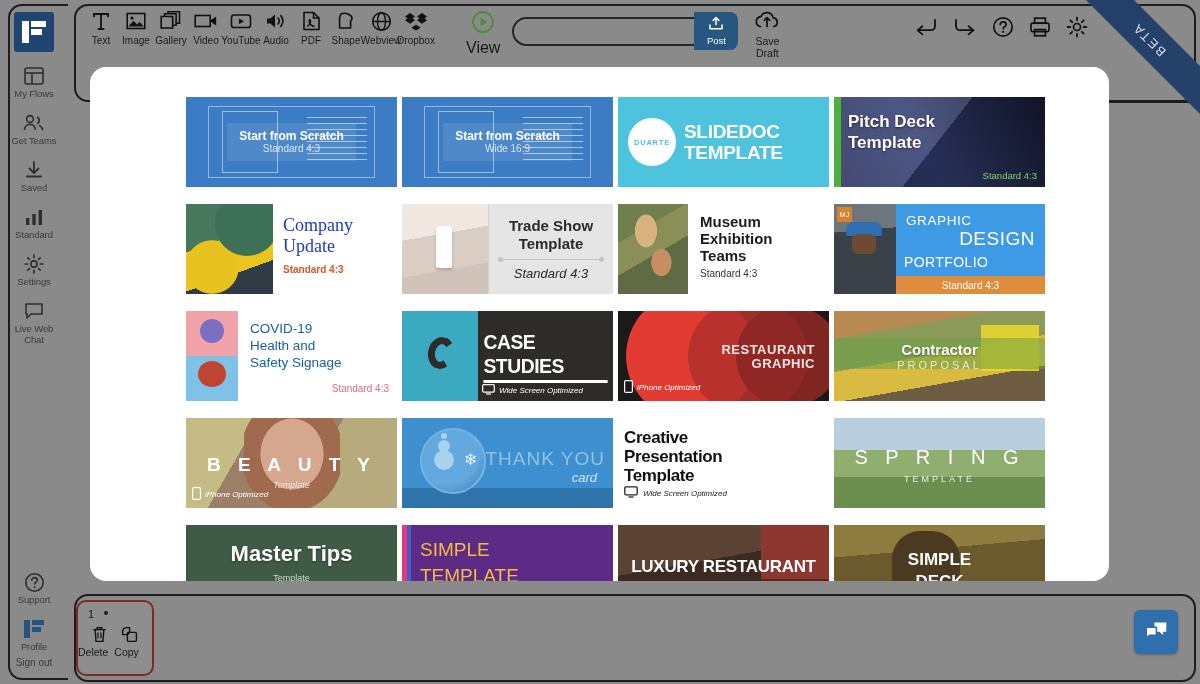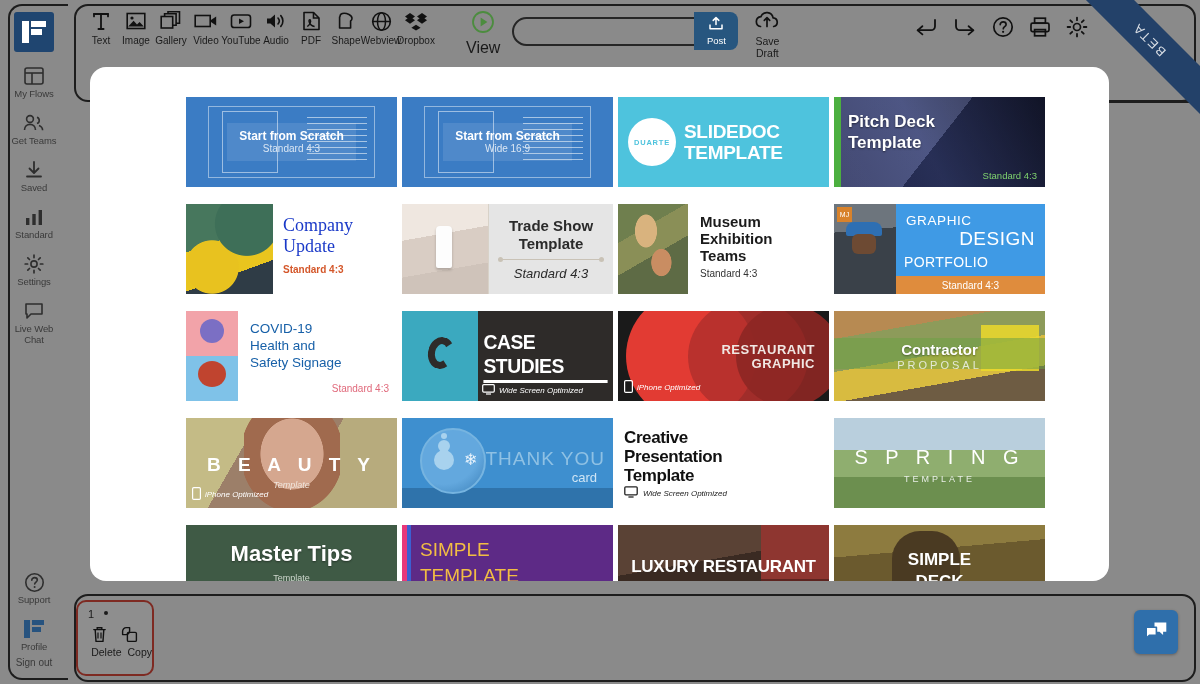--- a/index.html
+++ b/index.html
@@ -250,21 +250,21 @@
   .beauty .s{position:absolute;left:0;right:0;top:62px;text-align:center;color:#f0e6dd;font-size:9px;font-style:italic;}
   .beauty .badge{position:absolute;left:6px;bottom:6px;display:flex;align-items:center;gap:4px;color:#fff;font-size:8px;font-style:italic;}
 
   .thankyou { background: linear-gradient(180deg,#3e8fcf 0 78%, #2f73ab 78% 100%); position:relative; }
   .thankyou .globe{position:absolute;left:18px;top:10px;width:66px;height:66px;border-radius:50%;
      background: radial-gradient(circle at 35% 30%, #63a8de 0 60%, #3a7fb8 100%); border:2px solid #76b4e0;}
   .thankyou .snowman{position:absolute;left:32px;top:32px;width:20px;height:20px;border-radius:50%;background:#a8d2ee;
      box-shadow: 0 -14px 0 -4px #a8d2ee, 0 -24px 0 -7px #a8d2ee;}
   .thankyou .flake{position:absolute;left:62px;top:32px;color:#eaf4fc;font-size:16px;}
   .thankyou .t1{position:absolute;right:8px;top:30px;color:#8fc1e4;font-size:19px;letter-spacing:1px;}
-  .thankyou .t2{position:absolute;right:16px;top:52px;color:#cfe5f5;font-size:13px;}
+  .thankyou .t2{position:absolute;right:16px;top:52px;color:#cfe5f5;font-size:13px;font-style:italic;}
 
   .creative { background:#fff; padding: 10px 0 0 6px; position:relative; }
   .creative .h{font-size:17px;font-weight:bold;color:#111;line-height:19px;letter-spacing:-0.4px;}
   .creative .badge{position:absolute;left:6px;bottom:8px;display:flex;align-items:center;gap:5px;color:#222;font-size:8px;font-style:italic;}
 
   .spring { position:relative;
     background: linear-gradient(180deg,#b9cfdd 0 36%, #8fae6f 36% 66%, #6c8f4f 66% 100%); }
   .spring .t1{position:absolute;left:0;right:0;top:28px;text-align:center;color:#fff;font-size:20px;letter-spacing:6px;}
   .spring .t2{position:absolute;left:0;right:0;top:56px;text-align:center;color:#e8eee6;font-size:9px;letter-spacing:3px;}
 
@@ -288,21 +288,21 @@
   
   #bottombar { position:absolute; left:0; top:594px; width:1132px; height:90px; }
   #slide-panel {
     position:absolute; left:8px; top:6px; width:78px; height:76px;
     border: 2px solid #7e2a22; border-radius: 10px;
     background: #8e8e8e;
   }
   #slide-num { position:absolute; left:10px; top:6px; font-size:11px; color:#1a1a1a; }
   #slide-dot { position:absolute; left:26px; top:9px; width:4px; height:4px; border-radius:50%; background:#1a1a1a; }
   #slide-actions { position:absolute; left:0; right:0; top:24px; display:flex; justify-content:center; gap:14px; }
-  #slide-labels { position:absolute; left:0; right:0; top:44px; display:flex; justify-content:flex-end; gap:6px;
+  #slide-labels { position:absolute; left:0; right:0; top:44px; display:flex; justify-content:flex-start; gap:6px;
     font-size:10.5px; color:#1a1a1a; }
   #chat-fab {
     position:absolute; right:22px; top:16px; width:44px; height:44px; background:#2f6fab;
     border-radius:6px; display:flex; align-items:center; justify-content:center; cursor:pointer;
     box-shadow: 0 1px 3px rgba(0,0,0,.3);
   }
 </style>
 </head>
 <body>
 

